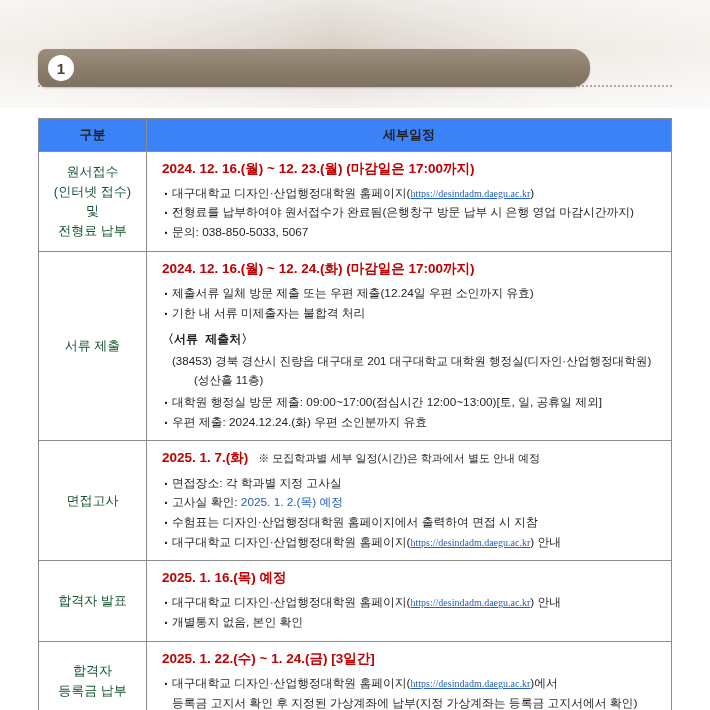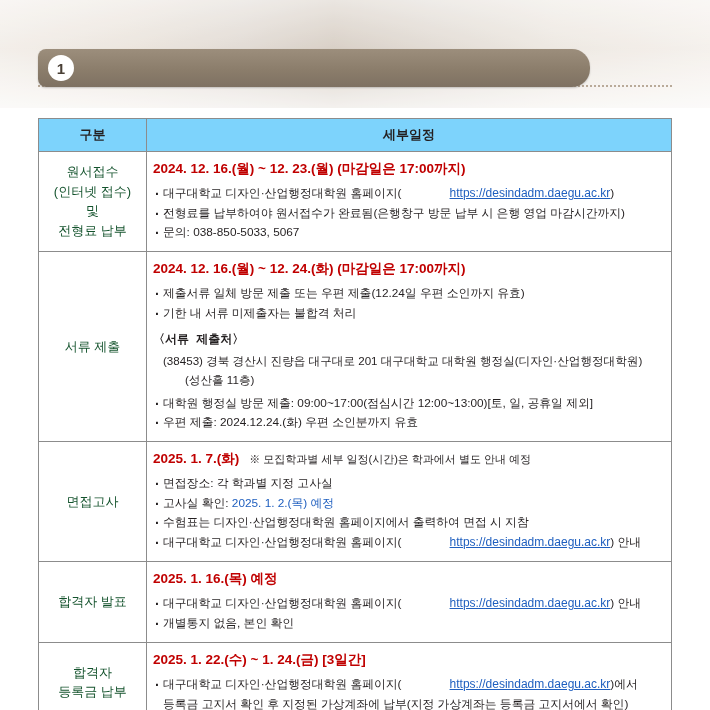--- a/index.html
+++ b/index.html
@@ -56,37 +56,37 @@
     position:absolute; left:38px; top:118px;
     width:634px;
     border-collapse:collapse;
     font-size:12px;
   }
   .tbl th, .tbl td{
     border:1px solid #8c8c8c;
     vertical-align:middle;
   }
   .tbl thead th{
-    background:#7dd3fc;
+    background:#3b82f6;
     font-size:13px;
     font-weight:bold;
     padding:6px 0;
     text-align:center;
     color:#231f20;
   }
   .col-label{
     width:108px;
     text-align:center;
     padding:6px 4px;
     line-height:1.5;
     font-size:13px;
     color:#14532d;
   }
   .col-detail{
-    padding:7px 9px 8px 6px;
+    padding:7px 9px 8px 15px;
     line-height:1.5;
   }
   .dateline{
     color:#c00000;
     font-weight:bold;
     font-size:13.5px;
     margin-bottom:5px;
   }
   .note-inline{
     color:#231f20;
@@ -100,21 +100,21 @@
     padding-left:10px;
     margin:1px 0;
     font-size:11.8px;
     line-height:1.58;
   }
   ul.bul li:before{
     content:"·";
     position:absolute; left:2px; top:-1px;
     font-weight:bold; font-size:14px;
   }
-  .lnk{ color:#1f5fbf; text-decoration:underline; font-family:Liberation Sans, sans-serif; font-size:12px;margin-left:48px;}
+  .lnk{ color:#1f5fbf; text-decoration:underline; font-family:Liberation Serif, serif; font-size:10px;}
   .blue-t{ color:#1f5fbf; }
   .subhead{
     font-weight:bold;
     font-size:12px;
     margin:9px 0 3px 0;
     font-family:Liberation Mono, monospace;
   }
   .addr{
     font-size:11.6px;
     line-height:1.6;

